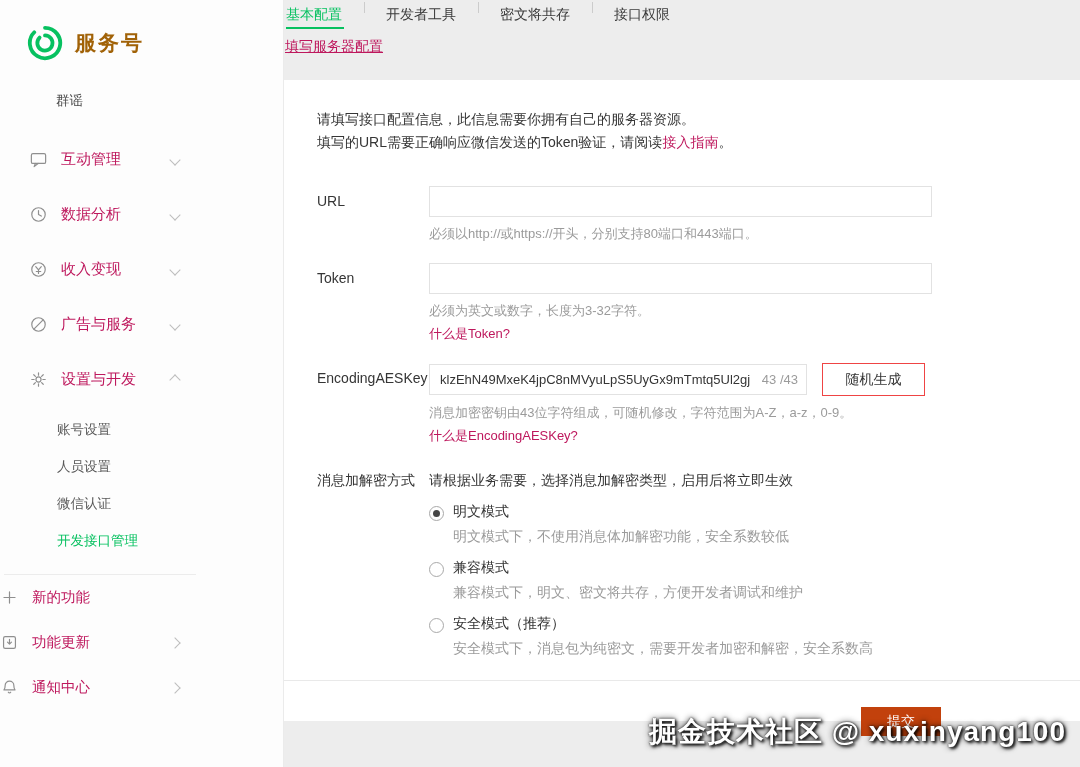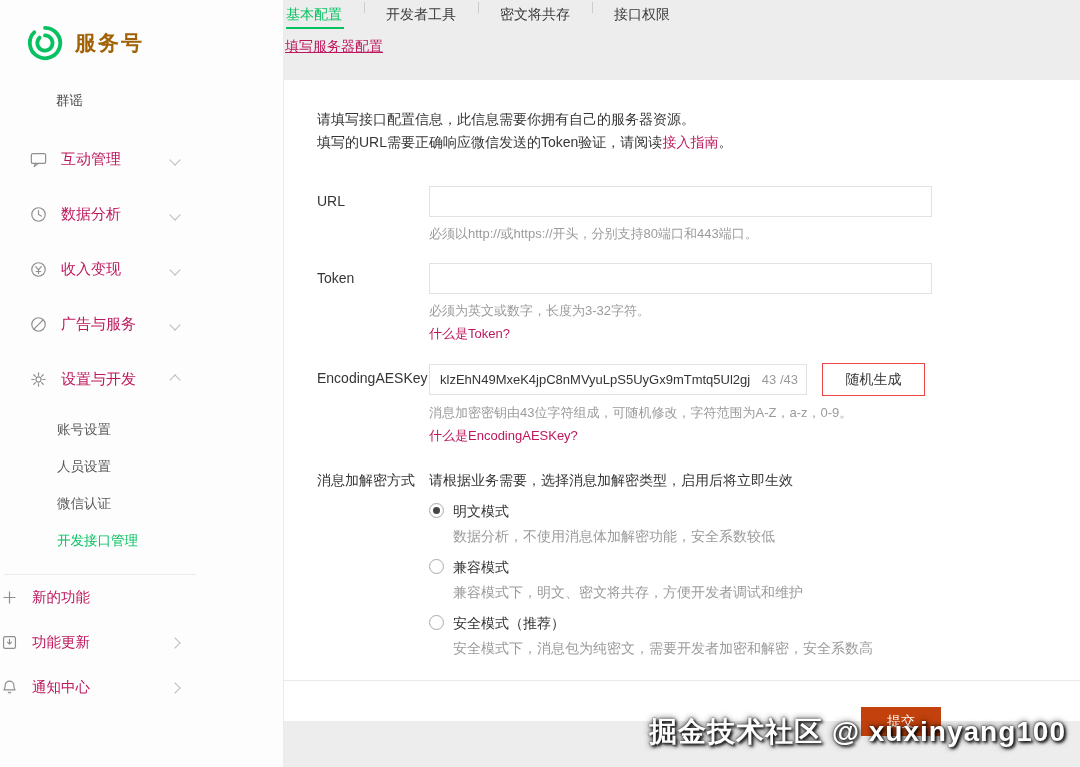--- a/index.html
+++ b/index.html
@@ -48,21 +48,21 @@
   .form-field { flex:1; }
   .input { width:503px; height:31px; border:1px solid #e2e2e2; background:#fff; padding:0 10px; font-size:13px; color:#353535; font-family:inherit; outline:none; }
   .hint { margin-top:8px; font-size:13px; color:#9b9b9b; }
   .hint-link { margin-top:5px; font-size:13px; }
   .aes-wrap { display:flex; align-items:center; }
   .aes-box { position:relative; width:378px; }
   .aes-box .input { width:100%; padding-right:56px; }
   .aes-count { position:absolute; right:9px; top:0; line-height:31px; font-size:13px; color:#9b9b9b; }
   .gen-btn { margin-left:15px; width:103px; height:33px; border:1px solid #ef4444; background:#ffffff; font-size:14px; color:#353535; cursor:pointer; font-family:inherit; }
   .crypt-desc { font-size:14px; color:#353535; padding-top:7px; }
-  .radio-row { display:flex; align-items:flex-start; margin-top:13px; cursor:pointer; }
+  .radio-row { display:flex; align-items:flex-end; margin-top:13px; cursor:pointer; }
   .radio { width:15px; height:15px; border-radius:50%; border:1px solid #a9a9a9; position:relative; background:#fff; flex:none; }
   .radio.checked::after { content:""; position:absolute; left:3px; top:3px; right:3px; bottom:3px; border-radius:50%; background:#464646; }
   .radio-label { margin-left:9px; font-size:14px; color:#353535; }
   .radio-desc { margin:7px 0 2px 24px; font-size:14px; color:#9b9b9b; }
   .card-divider { margin-top:18px; border-top:1px solid #e9e9e9; }
   .submit-btn { margin:26px 0 0 577px; width:80px; height:29px; background:#c2410c; color:#ffffff; border:none; font-size:14px; cursor:pointer; font-family:inherit; }
 
   
   .watermark { position:absolute; right:14px; bottom:16px; font-size:28px; font-weight:bold; color:#ffffff; letter-spacing:1px;
     text-shadow:0 0 2px #1a1a1a, 0 0 6px rgba(0,0,0,.85), 2px 2px 3px rgba(0,0,0,.9); pointer-events:none; }
@@ -232,21 +232,21 @@
 
         <div class="form-row">
           <div class="form-label">消息加解密方式</div>
           <div class="form-field">
             <div class="crypt-desc">请根据业务需要，选择消息加解密类型，启用后将立即生效</div>
 
             <div class="radio-row">
               <span class="radio checked"></span>
               <span class="radio-label">明文模式</span>
             </div>
-            <div class="radio-desc">数据分析，不使用消息体加解密功能，安全系数较低</div>
+            <div class="radio-desc">明文模式下，不使用消息体加解密功能，安全系数较低</div>
 
             <div class="radio-row">
               <span class="radio"></span>
               <span class="radio-label">兼容模式</span>
             </div>
             <div class="radio-desc">兼容模式下，明文、密文将共存，方便开发者调试和维护</div>
 
             <div class="radio-row">
               <span class="radio"></span>
               <span class="radio-label">安全模式（推荐）</span>

